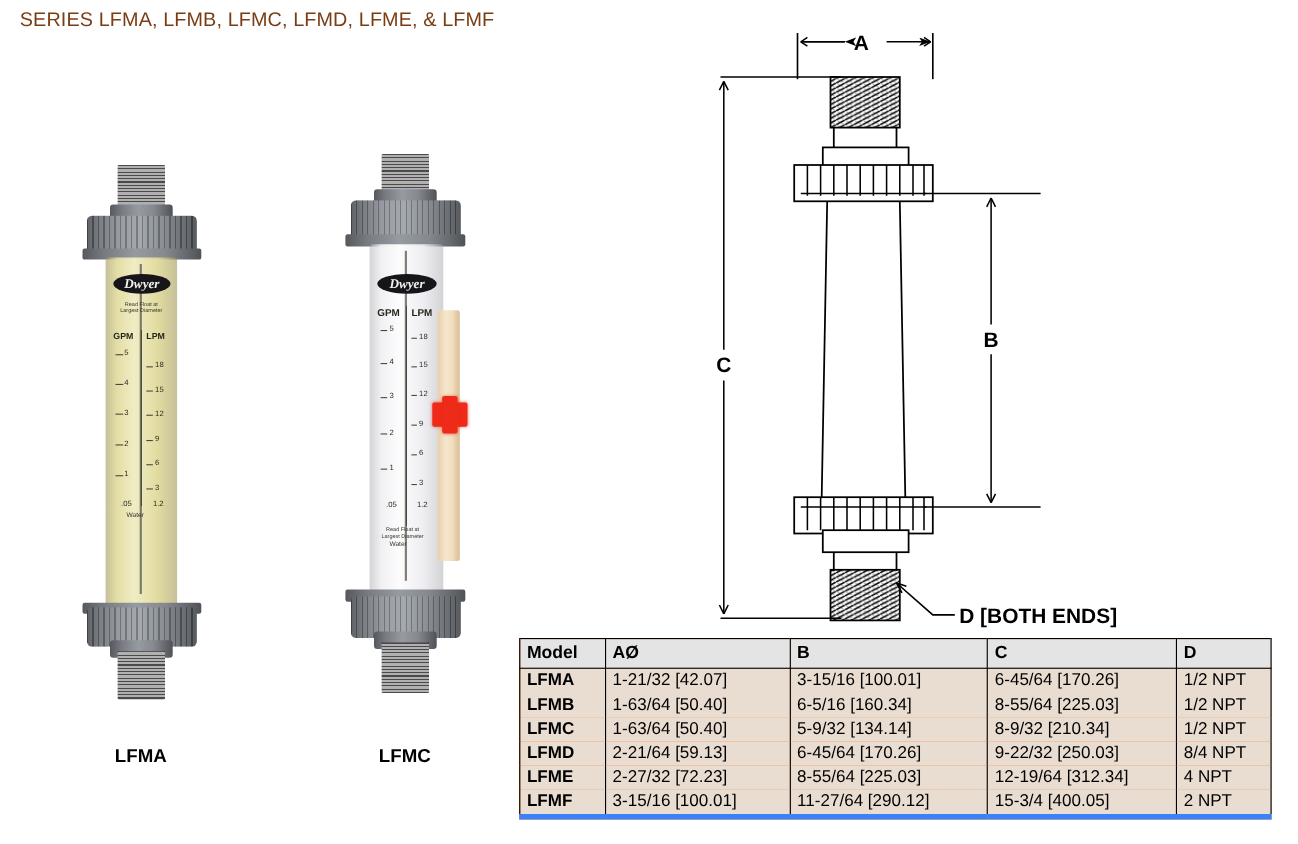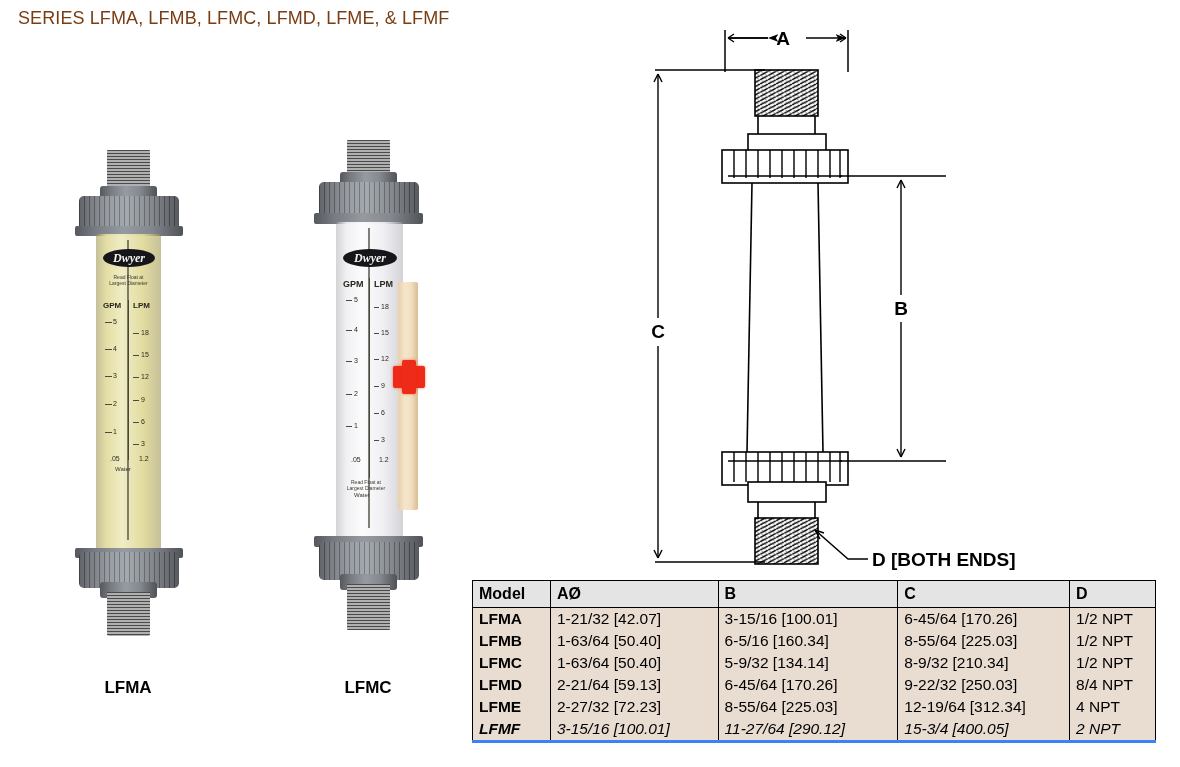--- a/index.html
+++ b/index.html
@@ -201,21 +201,21 @@
   #spec-table thead th {
     background: #e4e4e4;
     font-weight: bold;
     border-bottom: 1px solid #000;
     height: 26px;
     line-height: 26px;
     font-size: 16px;
   }
   #spec-table tbody td { background: #e9ddd2; }
   #spec-table tbody td.model-cell { font-weight: bold; }
-  #spec-table tbody tr:last-child td { border-bottom: 3px solid #3b82f6; font-style: italic; }
+  #spec-table tbody tr:last-child td { border-bottom: 5px solid #3b82f6; }
   .col-model { width: 78px; }
   .col-a     { width: 168px; }
   .col-b     { width: 180px; }
   .col-c     { width: 172px; }
   .col-d     { width: 86px; }
 </style>
 </head>
 <body>
 
 <div id="page-title" style="color: rgb(122, 61, 19);">SERIES LFMA, LFMB, LFMC, LFMD, LFME, &amp; LFMF</div>

